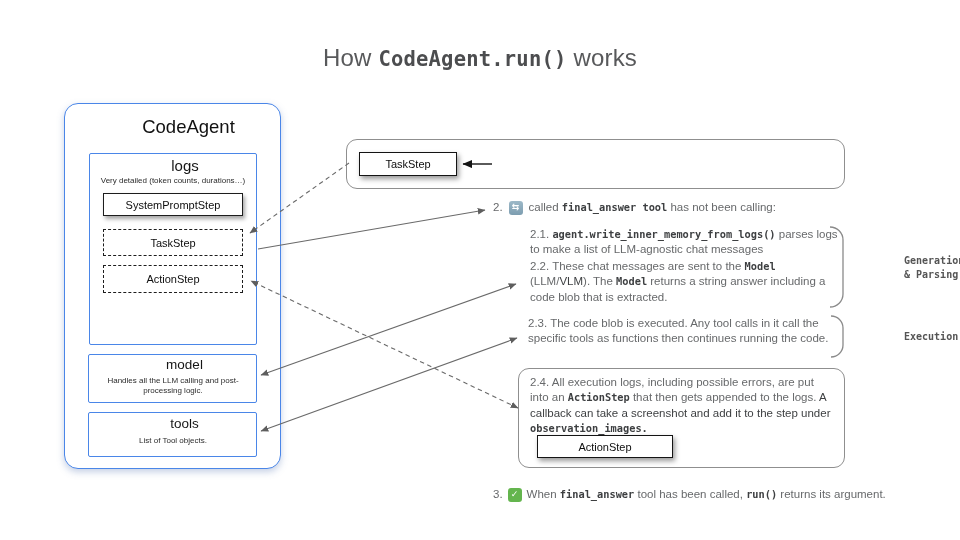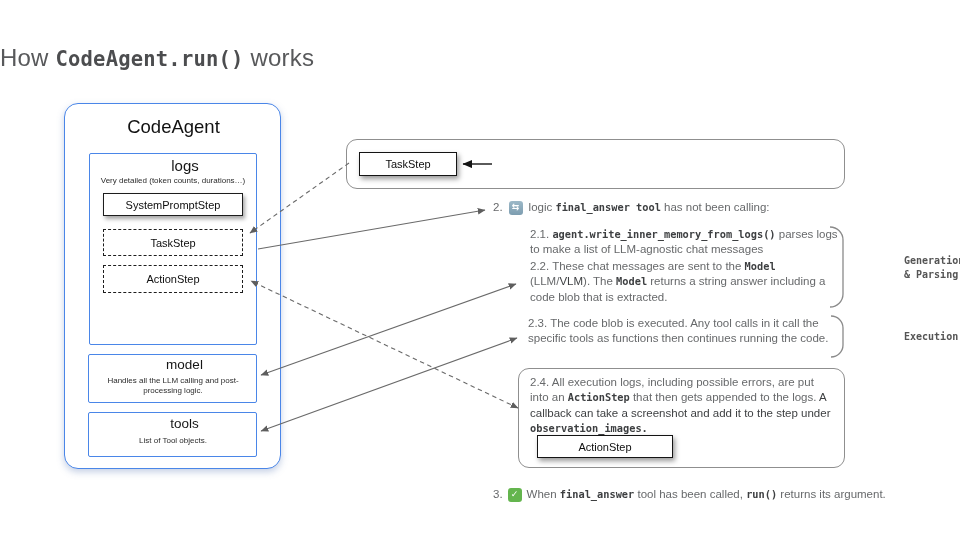--- a/index.html
+++ b/index.html
@@ -1,28 +1,28 @@
 <!DOCTYPE html>
 <html><head>
 <meta charset="utf-8">
 <style>
   html,body{margin:0;padding:0;background:#fff;}
   #page{position:relative;width:960px;height:540px;background:#fff;overflow:hidden;
         font-family:"Liberation Sans",sans-serif;}
 
   
-  #title{position:absolute;left:0;top:44px;width:960px;text-align:left;color:#58595b;
+  #title{position:absolute;left:0;top:44px;width:960px;text-align:center;color:#58595b;
          font-size:24px;letter-spacing:.2px;}
   #title .tcode{font-family:"DejaVu Sans Mono",monospace;font-weight:bold;font-size:20.5px;color:#4c4d4f;}
 
   
   .bluebox{position:absolute;background:#fff;border:1.5px solid #4a86e8;box-sizing:border-box;}
   #agent-panel{left:64px;top:103px;width:217px;height:366px;border-radius:14px;
                box-shadow:0 3px 7px rgba(90,120,180,.35);}
-  #agent-title{position:absolute;left:1px;top:12px;width:100%;text-align:center;font-size:18.5px;color:#111;}
+  #agent-title{position:absolute;left:16px;top:12px;width:100%;text-align:center;font-size:18.5px;color:#111;}
   #logs-box{left:89px;top:153px;width:168px;height:192px;border-radius:2px;}
   .panel-heading{position:absolute;left:0;width:100%;text-align:center;color:#161616;padding-left:12px;}
   .panel-sub{position:absolute;left:4%;width:92%;text-align:center;font-size:8px;color:#2b2b2b;line-height:10px;}
   #logs-title{top:4px;font-size:15px;}
   .logstep{position:absolute;left:103px;background:#fff;border:1.6px dashed #1d1d1d;box-sizing:border-box;
            display:flex;align-items:center;justify-content:center;font-size:11px;color:#0e0e0e;}
   #step-systemprompt{top:193px;width:140px;height:23px;border-style:solid;
                      box-shadow:1.5px 2.5px 4px rgba(0,0,0,.35);align-items:center;}
   #step-taskstep{top:229px;width:140px;height:27px;}
   #step-actionstep{top:265px;width:140px;height:28px;}
@@ -100,21 +100,21 @@
   <div id="tools-box" class="bluebox"></div>
   <div class="panel-heading" id="tools-title" style="left:88px;top:416px;width:169px;">tools</div>
   <div class="panel-sub" style="left:98px;top:436px;width:150px;">List of Tool objects.</div>
 
   <div id="box-step1" class="rbox"></div>
   <div id="chip-taskstep" class="chip">TaskStep</div>
 
   <div id="row-step2" class="para">
     <span class="stepnum">2.</span>
     <span class="emoji-box" id="repeat-icon">⇆</span>
-    <span><span class="rt-body">logic </span><span class="rt-code">final_answer tool</span><span class="rt-body"> has not been calling:</span></span>
+    <span><span class="rt-body">called </span><span class="rt-code">final_answer tool</span><span class="rt-body"> has not been calling:</span></span>
   </div>
 
   <div id="text-step21" class="para"><span class="rt-body">2.1. </span><span class="rt-code">agent.write_inner_memory_from_logs()</span><span class="rt-body"> parses logs to make a list of LLM-agnostic chat messages</span></div>
   <div id="text-step22" class="para"><span class="rt-body">2.2. These chat messages are sent to the </span><span class="rt-code">Model</span><span class="rt-body"> (LLM/</span><span class="rt-strong">VLM</span><span class="rt-body">). The </span><span class="rt-code">Model</span><span class="rt-body"> returns a string answer including a code blob that is extracted.</span></div>
   <div id="text-step23" class="para"><span class="rt-body">2.3. The code blob is executed. Any tool calls in it call the specific tools as functions then continues running the code.</span></div>
 
   <div id="label-generation" class="sidelabel"><div>Generation</div><div>&amp; Parsing</div></div>
   <div id="label-execution" class="sidelabel">Execution</div>
 
   <div id="box-step24" class="rbox"></div>

